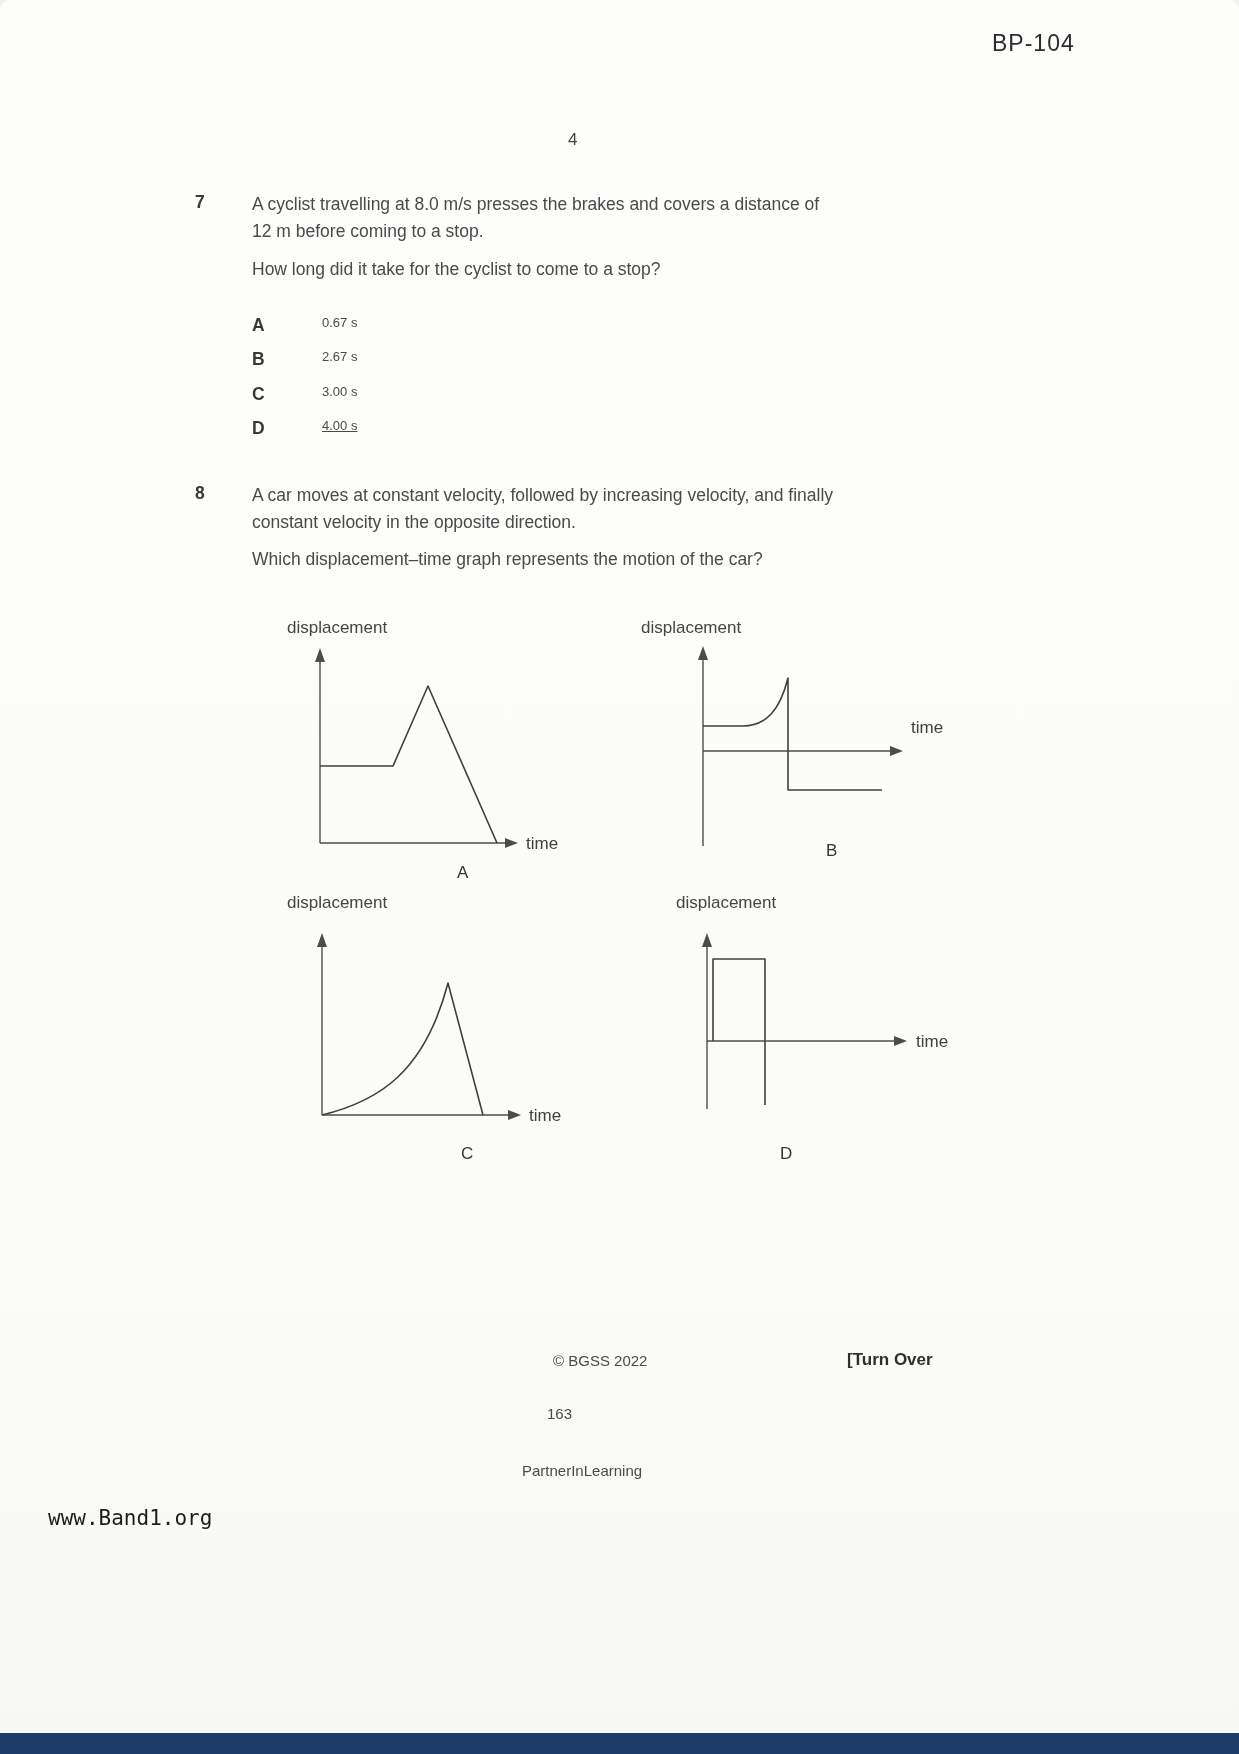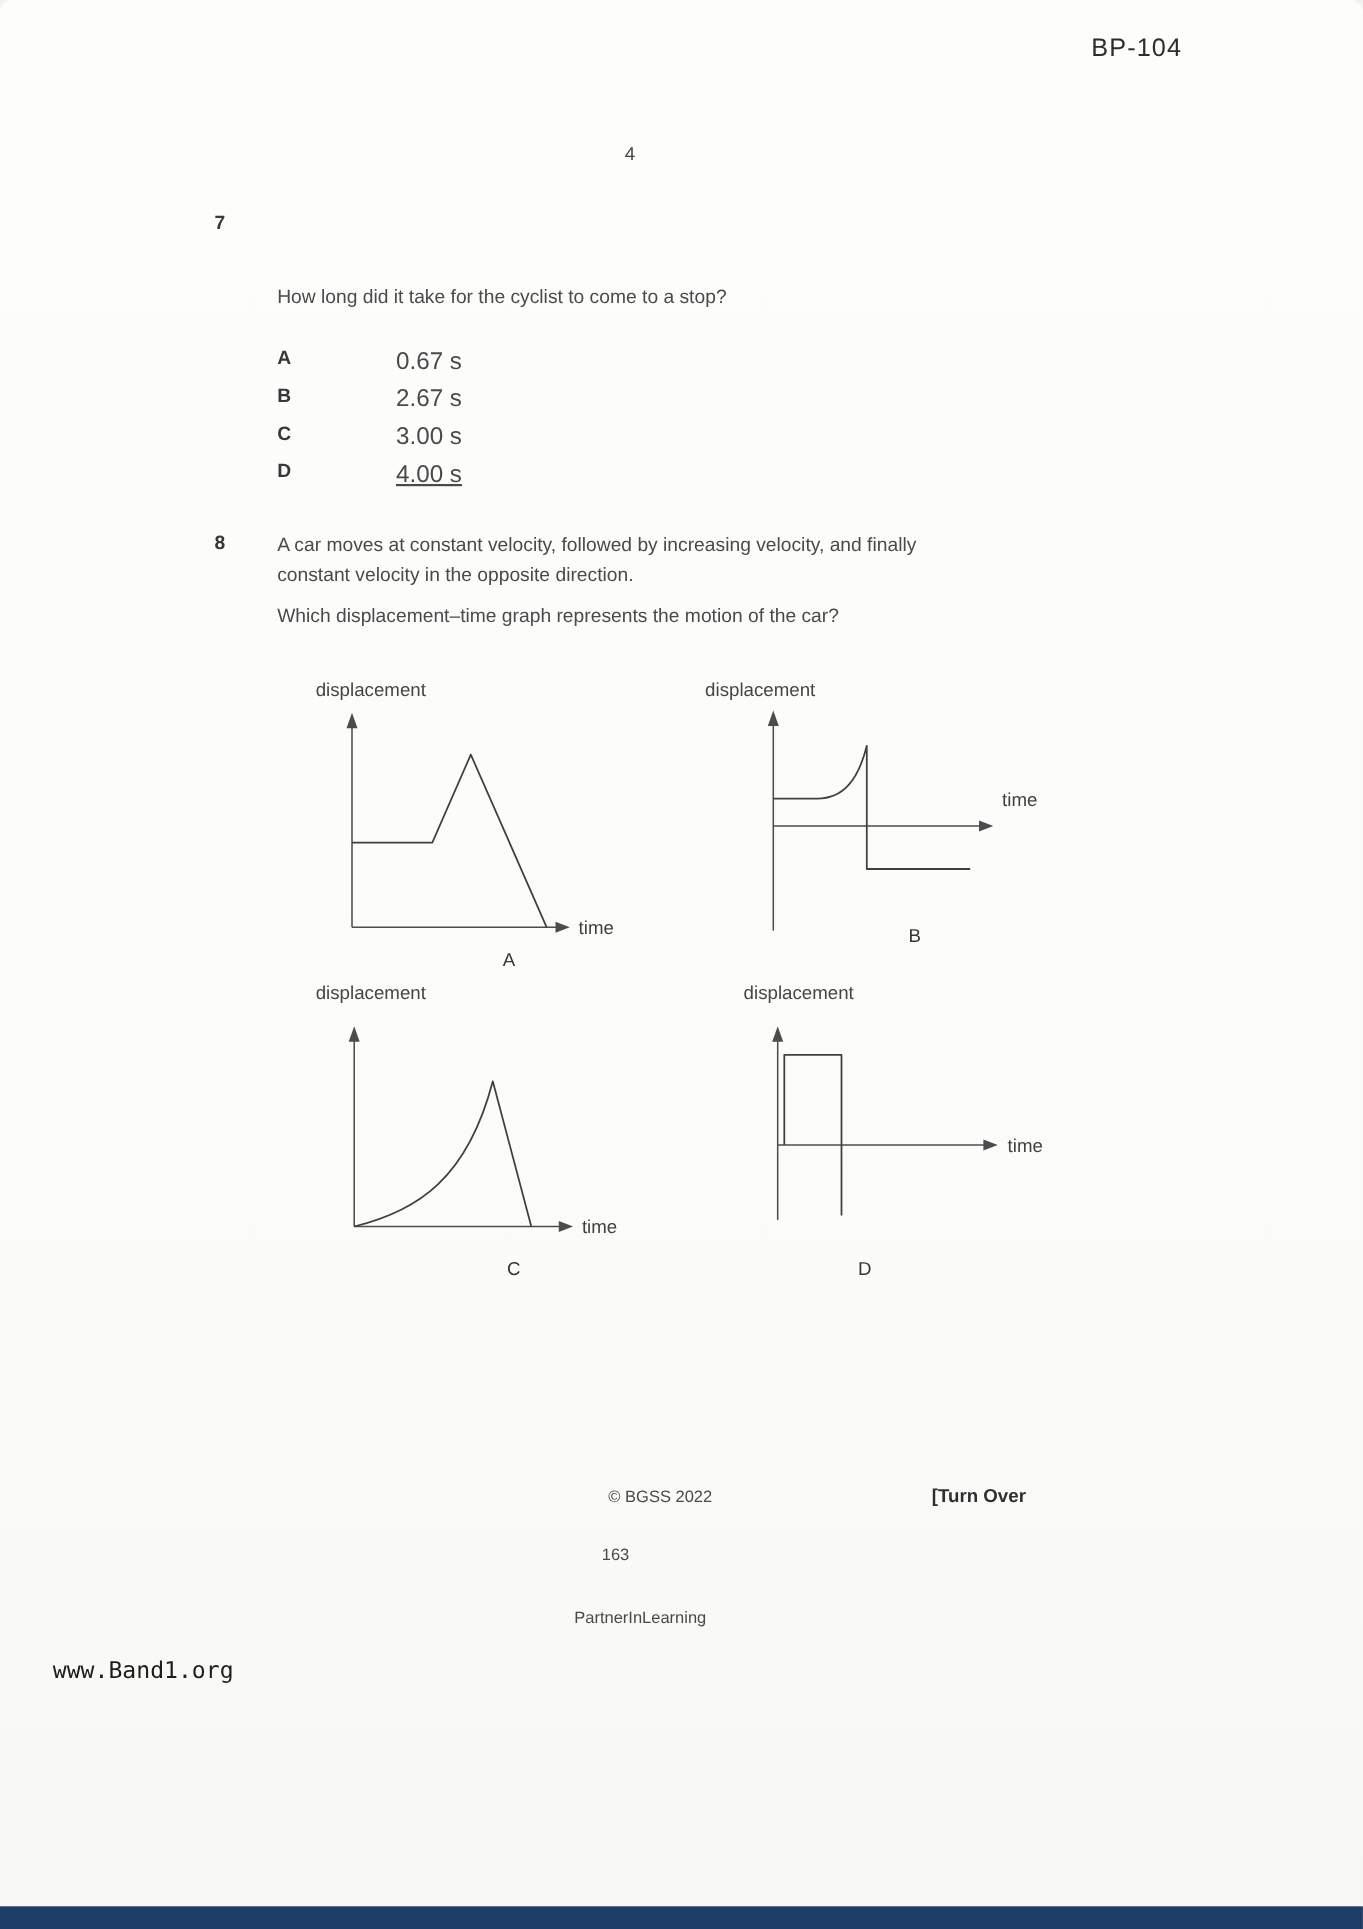--- a/index.html
+++ b/index.html
@@ -16,21 +16,21 @@
     background:linear-gradient(180deg,#fdfdfc 0%, #fbfbf9 70%, #f7f7f4 100%);
     border-radius:11px;
   }
   .abs { position:absolute; }
   .doc-code { font-size:23px; color:#2d2d2d; letter-spacing:1px; }
   .pagenum { font-size:17px; color:#444; }
   .qnum { font-weight:bold; font-size:17.5px; color:#383838; }
   .stem { font-size:17.5px; line-height:1.55; color:#4a4a4a; }
   .prompt { font-size:17.5px; color:#4a4a4a; }
   .opt-letter { font-weight:bold; font-size:17.5px; color:#383838; }
-  .opt-value { font-size:22px; color:#4a4a4a;margin-left:38px; }
+  .opt-value { font-size:13px; color:#4a4a4a; }
   .disp-label { font-size:17px; color:#454545; }
   svg { overflow:visible; display:block; }
   .gline  { stroke:#4c4c4c; stroke-width:1.4; fill:none; }
   .gcurve { stroke:#404040; stroke-width:1.6; fill:none; stroke-linejoin:round; }
   .garrow { fill:#4c4c4c; stroke:none; }
   .gtext  { font-family:"Liberation Sans", sans-serif; font-size:17px; fill:#3f3f3f; }
   .glabel { font-family:"Liberation Sans", sans-serif; font-size:17px; fill:#353535; }
   .foot-small { font-size:15px; color:#4a4a4a; }
   .turnover { font-size:17px; font-weight:bold; color:#2f2f2f;margin-left:29px; }
   .watermark { font-family:"DejaVu Sans Mono", monospace; font-size:21px; color:#1d1d1d; }
@@ -38,20 +38,24 @@
 </style>
 </head>
 <body>
 
 <div class="page">
 
   <div class="abs doc-code" style="left:992px; top:30px;">BP-104</div>
   <div class="abs pagenum" style="left:568px; top:130px;">4</div>
 
   <div class="abs qnum" style="left:195px; top:192px;">7</div>
+  <div class="abs stem" style="left:252px; top:191px; width:680px;">
+    <div>A cyclist travelling at 8.0 m/s presses the brakes and covers a distance of</div>
+    <div>12 m before coming to a stop.</div>
+  </div>
   <div class="abs prompt" style="left:252px; top:259px;">How long did it take for the cyclist to come to a stop?</div>
 
   <div class="abs opt-letter" style="left:252px; top:315px;">A</div>
   <div class="abs opt-value" style="left:322px; top:315px;">0.67 s</div>
 
   <div class="abs opt-letter" style="left:252px; top:349px;">B</div>
   <div class="abs opt-value" style="left:322px; top:349px;">2.67 s</div>
 
   <div class="abs opt-letter" style="left:252px; top:384px;">C</div>
   <div class="abs opt-value" style="left:322px; top:384px;">3.00 s</div>

